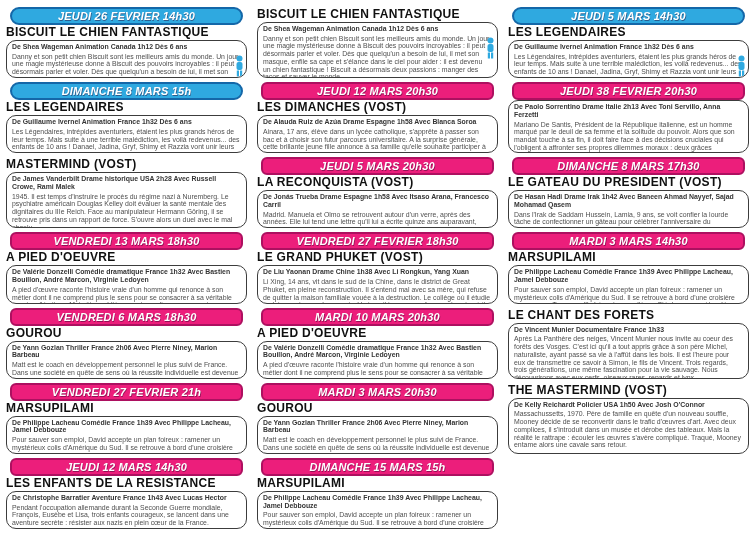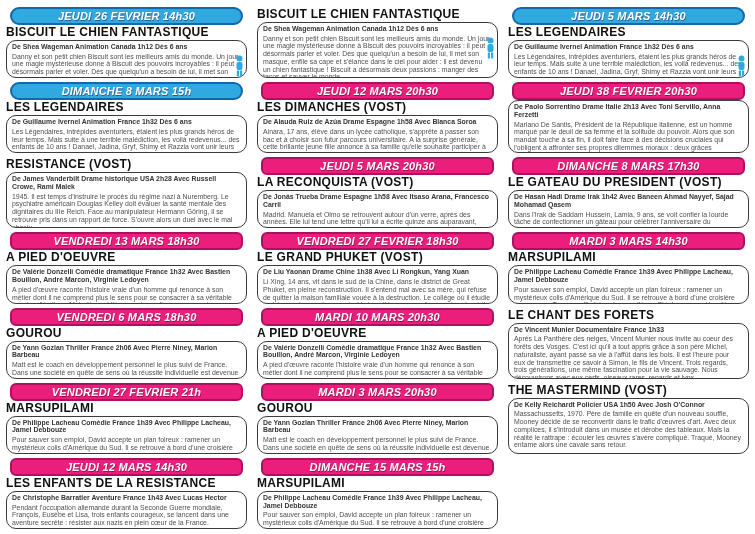--- a/index.html
+++ b/index.html
@@ -92,21 +92,21 @@
 
   <article class="cell">
     <div class="pill pink">JEUDI 38 FEVRIER 20h30</div>
     <div class="box">
       <p class="credits">De Paolo Sorrentino Drame Italie 2h13 Avec Toni Servillo, Anna Ferzetti</p>
       <p class="synopsis">Mariano De Santis, Président de la République italienne, est un homme marqué par le deuil de sa femme et la solitude du pouvoir. Alors que son mandat touche à sa fin, il doit faire face à des décisions cruciales qui l'obligent à affronter ses propres dilemmes moraux : deux grâces présidentielles et un projet de loi hautement controversé.</p>
     </div>
   </article>
 
   <article class="cell">
-    <h2 class="title">RESISTANCE (VOST)</h2>
+    <h2 class="title">MASTERMIND (VOST)</h2>
     <div class="box">
       <p class="credits">De James Vanderbilt Drame historique USA 2h28 Avec Russell Crowe, Rami Malek</p>
       <p class="synopsis">1945. Il est temps d'instruire le procès du régime nazi à Nuremberg. Le psychiatre américain Douglas Kelley doit évaluer la santé mentale des dignitaires du IIIe Reich. Face au manipulateur Hermann Göring, il se retrouve pris dans un rapport de force. S'ouvre alors un duel avec le mal absolu.</p>
     </div>
   </article>
 
   <article class="cell">
     <div class="pill pink">JEUDI 5 MARS 20h30</div>
     <h2 class="title">LA RECONQUISTA (VOST)</h2>
     <div class="box">

